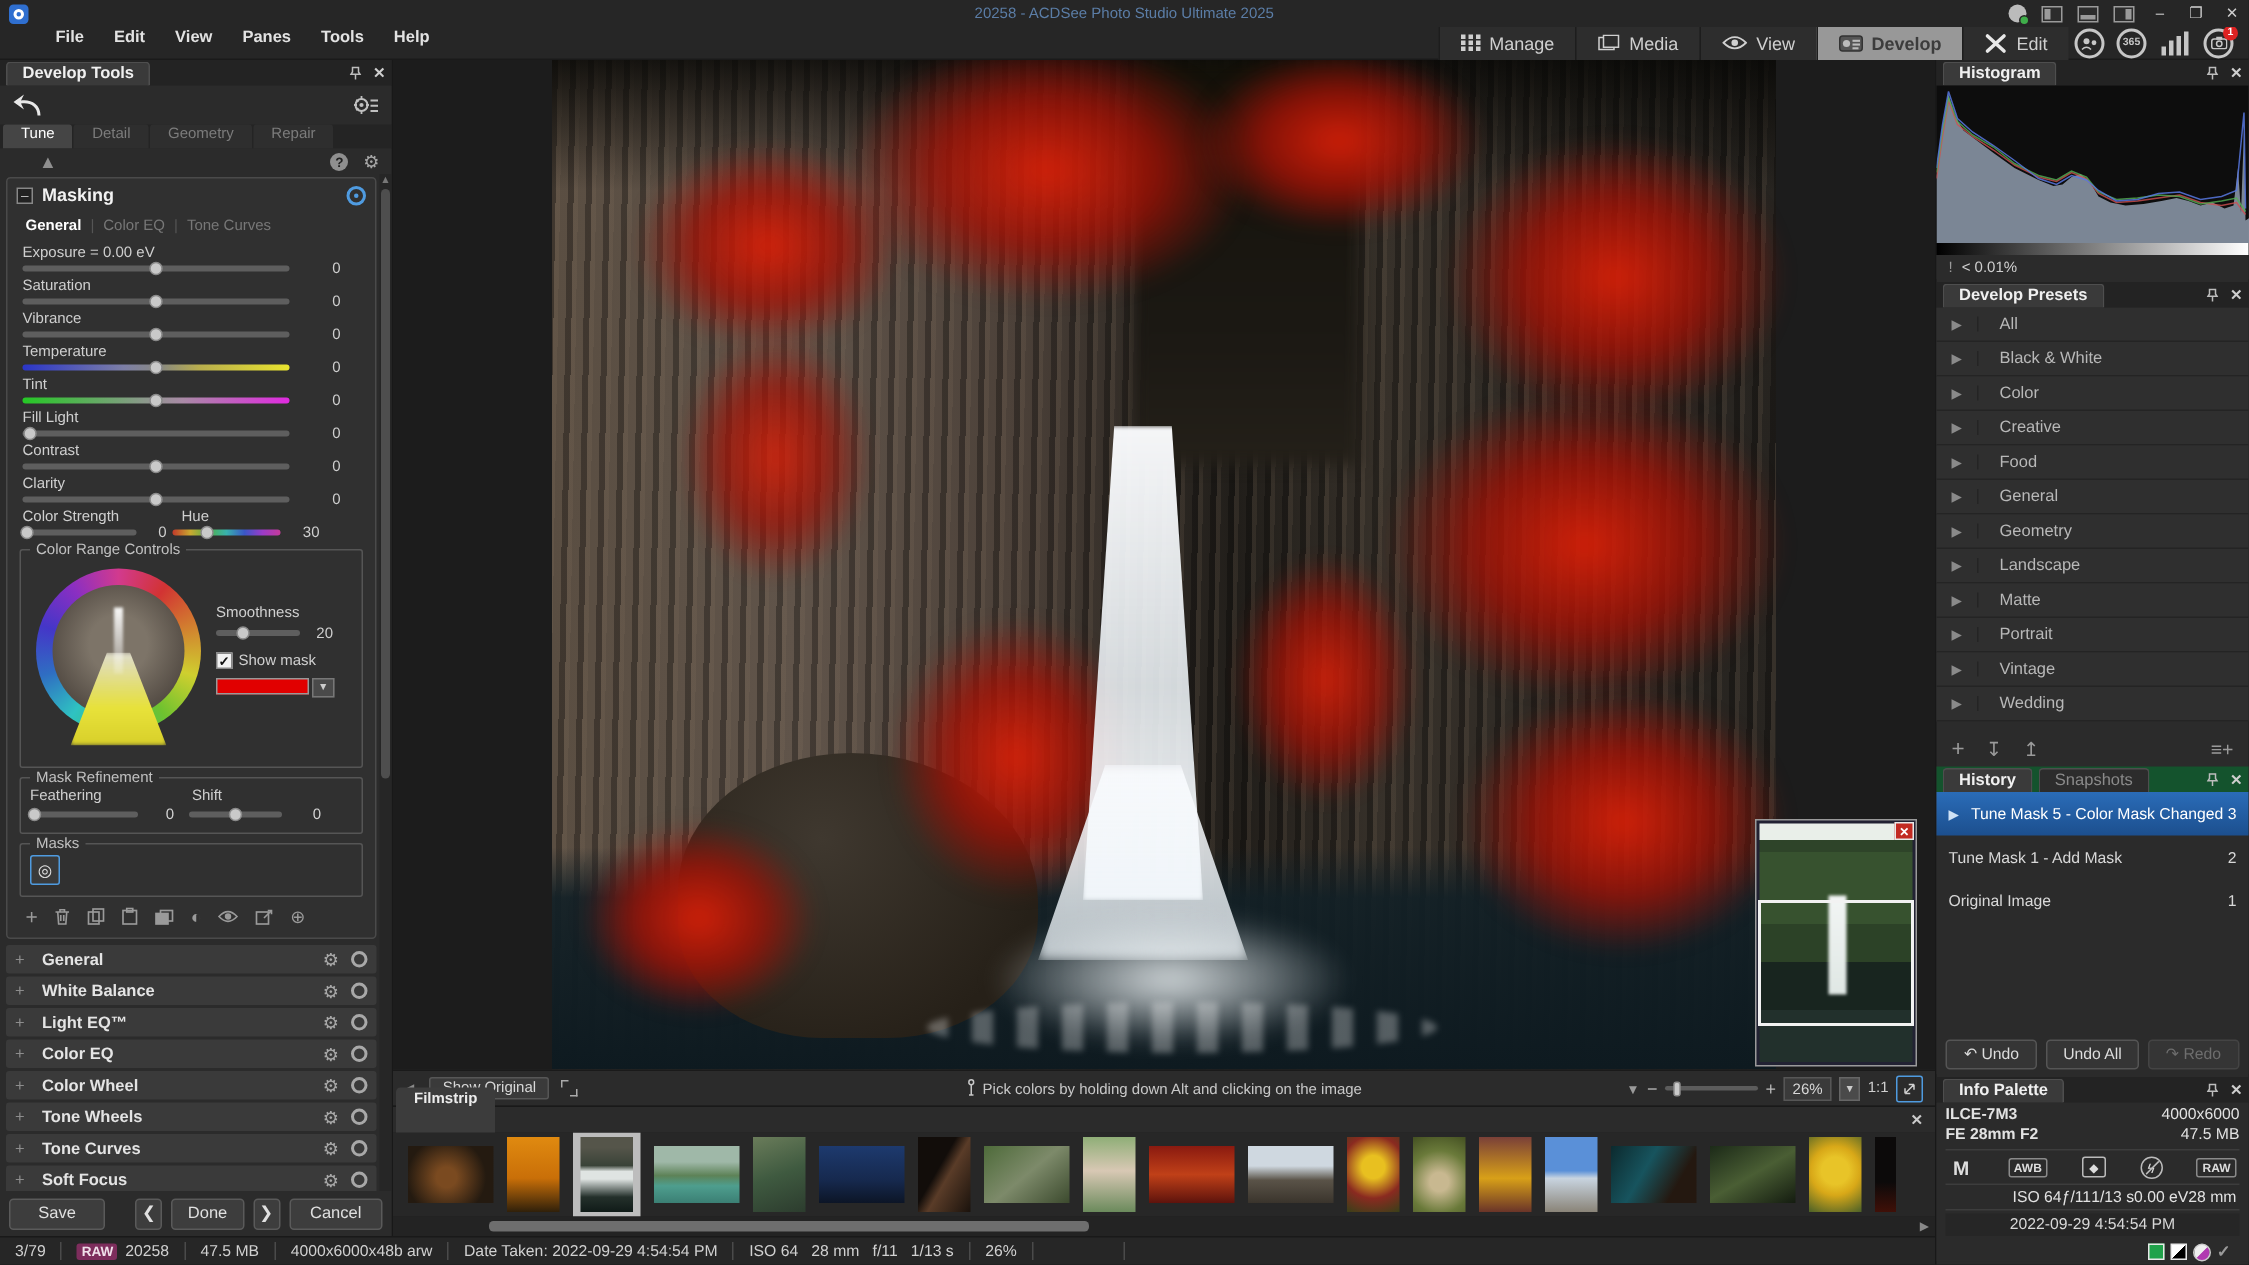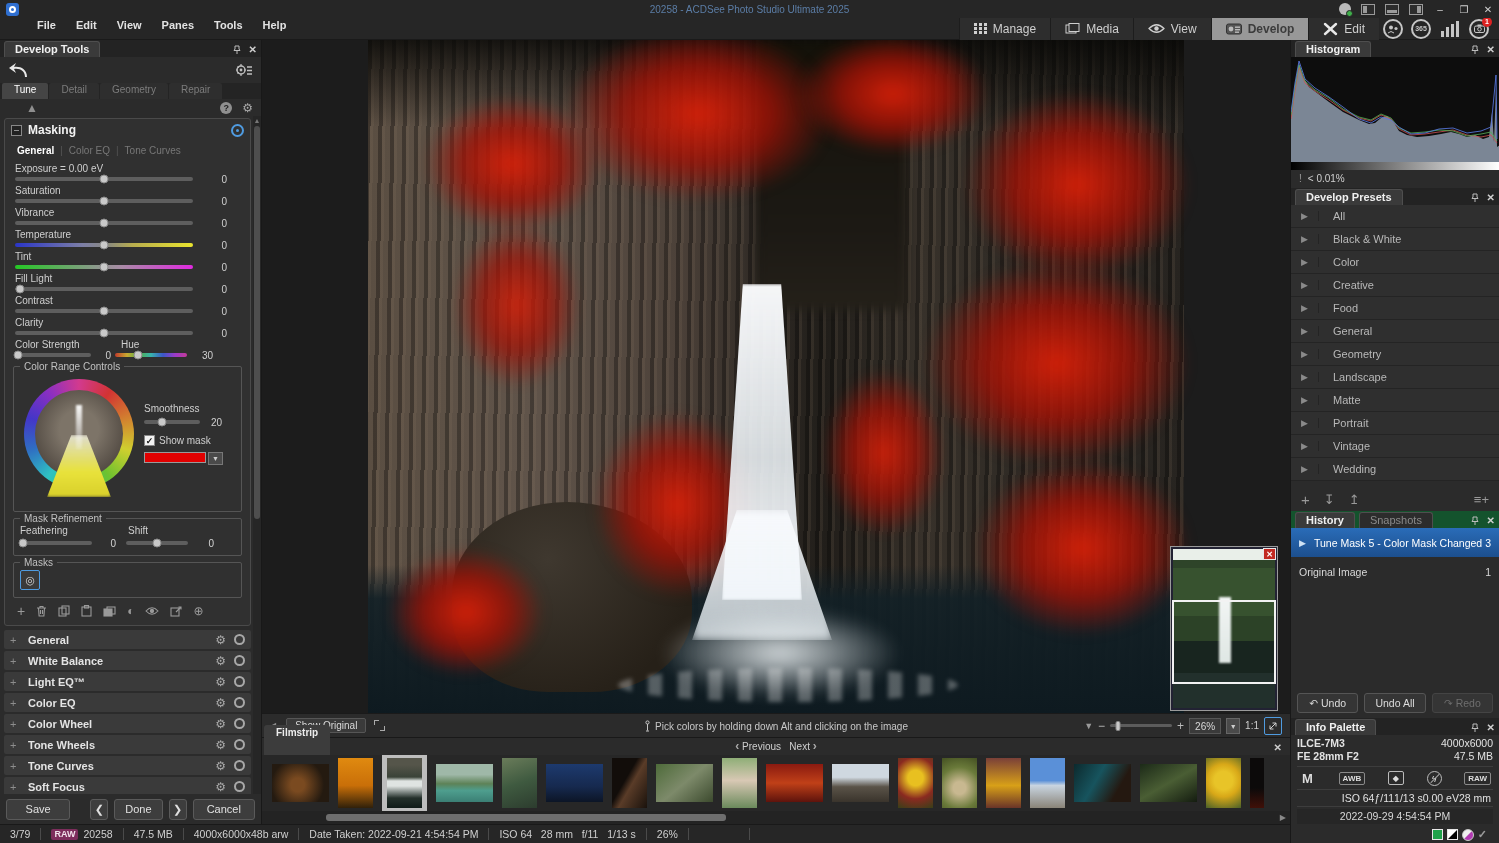--- a/index.html
+++ b/index.html
@@ -652,26 +652,20 @@
       <span class="atool">
           <svg width="10" height="10" viewBox="0 0 10 10">
             <path d="M2 8L8 2M8 2H4.5M8 2v3.5M2 8h3.5M2 8V4.5" stroke="#cfcfcf" fill="none"></path>
           </svg>
         </span>
     </span>
   </div>
 
   <div id="fstab">
     <span class="fs-tab">Filmstrip</span>
-    <span class="fs-nav">
-      <b>‹</b>
-      <span>Previous</span>&nbsp;&nbsp;
-      <span>Next</span>
-      <b>›</b>
-    </span>
     <span class="fs-x">✕</span>
   </div>
   <div id="thumbs">
       <div class="thumb l t1"></div>
       <div class="thumb p t2"></div>
       <div class="selwrap">
         <div class="thumb p t3"></div>
       </div>
       <div class="thumb l t4"></div>
       <div class="thumb p t5"></div>
@@ -808,20 +802,24 @@
         <span class="xg">✕</span>
       </span>
   </div>
   <div style="display:flex;flex-direction:column;height:188px;background:#2b2b2b;">
     <div class="hist-item sel">
       <span class="arrow">▶</span>
       <span>Tune Mask 5 - Color Mask Changed</span>
       <span class="step">3</span>
     </div>
     <div class="hist-item">
+      <span>Tune Mask 1 - Add Mask</span>
+      <span class="step">2</span>
+    </div>
+    <div class="hist-item">
       <span>Original Image</span>
       <span class="step">1</span>
     </div>
     <div class="hbtns">
       <span class="hbtn">↶ <span>Undo</span></span>
       <span class="hbtn">Undo All</span>
       <span class="hbtn dis">↷ <span>Redo</span></span>
     </div>
   </div>
 
@@ -875,20 +873,20 @@
       <span class="raw-badge">RAW</span>
       <span>20258</span>
     </span>
   <span class="st-seg">
       <span>47.5 MB</span>
     </span>
   <span class="st-seg">
       <span>4000x6000x48b arw</span>
     </span>
   <span class="st-seg">
-      <span>Date Taken: 2022-09-21 4:54:54 PM</span>
+      <span>Date Taken: 2022-09-29 4:54:54 PM</span>
     </span>
   <span class="st-seg" style="white-space:pre;"><span>ISO 64   28 mm   f/11   1/13 s</span></span>
   <span class="st-seg">
       <span>26%</span>
     </span>
   <span class="st-seg" style="border-right:none;margin-left:60px;border-left:1px solid #4a4a4a;height:12px;"></span>
 </div>
 
 </body></html>

